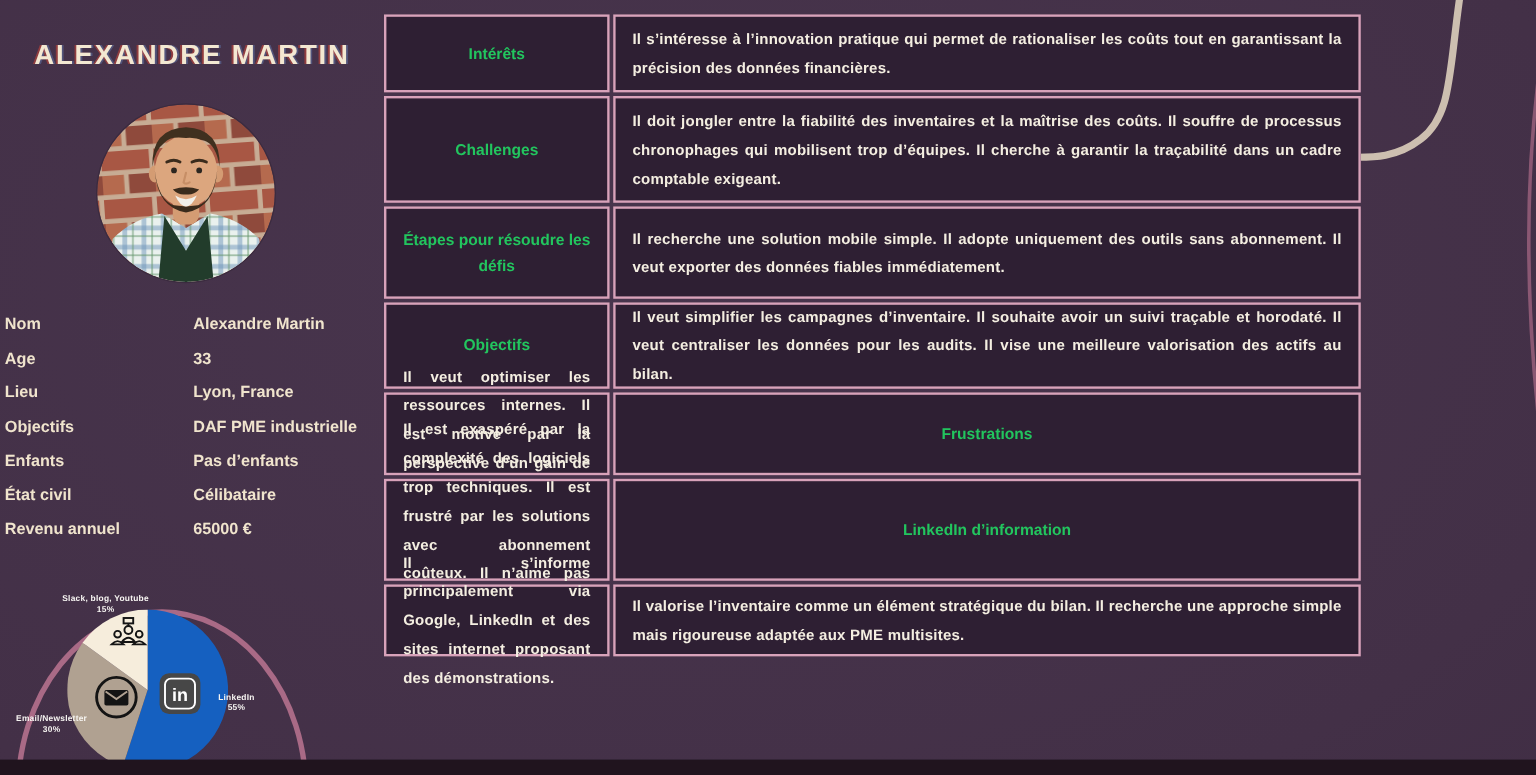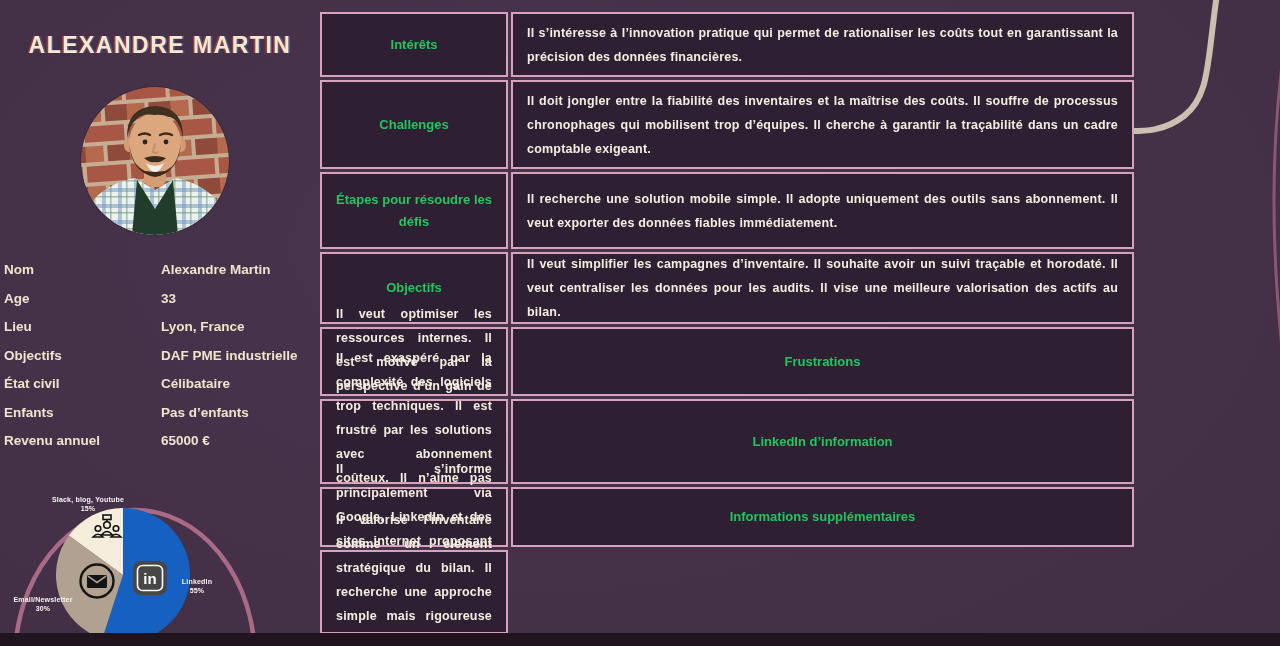--- a/index.html
+++ b/index.html
@@ -115,26 +115,26 @@
   </div>
   <div class="detail-row">
     <div class="detail-label">Lieu</div>
     <div class="detail-value">Lyon, France</div>
   </div>
   <div class="detail-row">
     <div class="detail-label">Objectifs</div>
     <div class="detail-value">DAF PME industrielle</div>
   </div>
   <div class="detail-row">
+    <div class="detail-label">Enfants</div>
+    <div class="detail-value">Pas d’enfants</div>
+  </div>
+  <div class="detail-row">
     <div class="detail-label">État civil</div>
     <div class="detail-value">Célibataire</div>
-  </div>
-  <div class="detail-row">
-    <div class="detail-label">Enfants</div>
-    <div class="detail-value">Pas d’enfants</div>
   </div>
   <div class="detail-row">
     <div class="detail-label">Revenu annuel</div>
     <div class="detail-value">65000 €</div>
   </div>
 </div>
 
 <svg class="pie-svg" width="134" height="134" viewBox="-67 -67 134 134">
   <path d="M0 0 L0 -67 A67 67 0 1 1 -20.7 63.7 Z" style="fill: rgb(21, 96, 192);"></path>
   <path d="M0 0 L-20.7 63.7 A67 67 0 0 1 -54.2 -39.4 Z" style="fill: rgb(176, 161, 145);"></path>
@@ -205,19 +205,18 @@
   <div class="cell hdr">Frustrations</div>
   <div class="cell txt">
       <p>Il est exaspéré par la complexité des logiciels trop techniques. Il est frustré par les solutions avec abonnement coûteux. Il n’aime pas perdre du temps en formations inutiles.</p>
     </div>
 
   <div class="cell hdr">LinkedIn d’information</div>
   <div class="cell txt">
       <p>Il s’informe principalement via Google, LinkedIn et des sites internet proposant des démonstrations.</p>
     </div>
 
-  <div class="cell hdr">Informations supplémentaires</div>
   <div class="cell txt">
       <p>Il valorise l’inventaire comme un élément stratégique du bilan. Il recherche une approche simple mais rigoureuse adaptée aux PME multisites.</p>
     </div>
 </div>
 
 <div class="bottom-strip"></div>
 
 </body></html>

